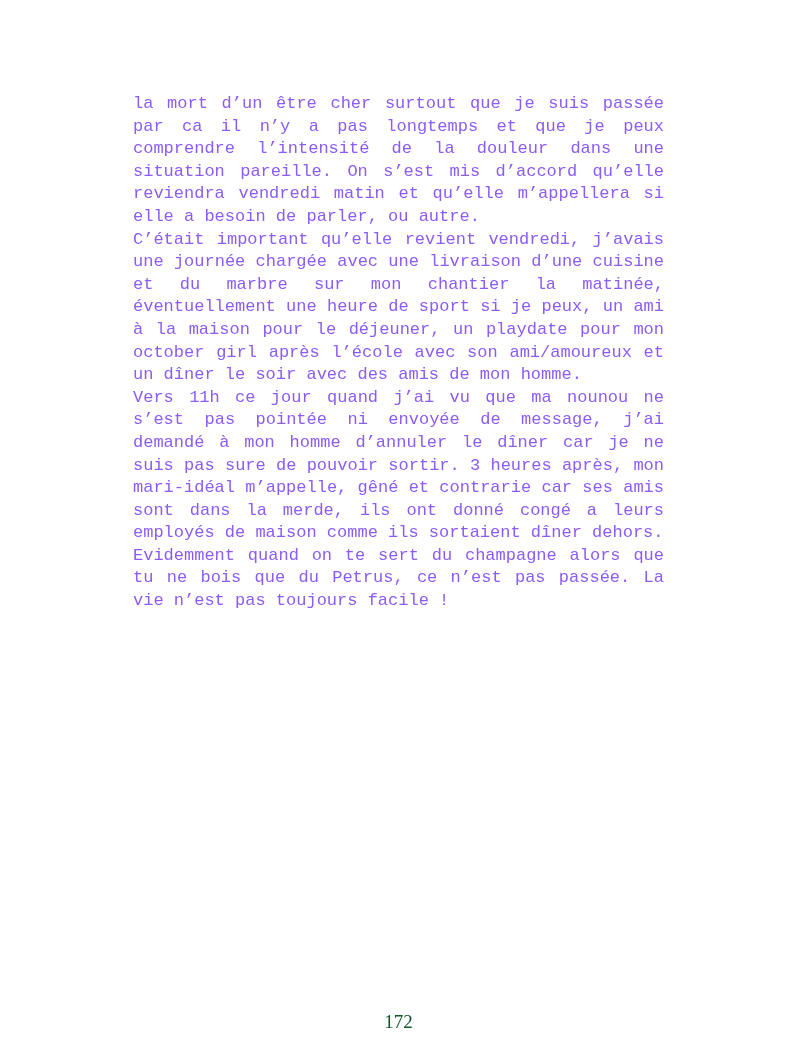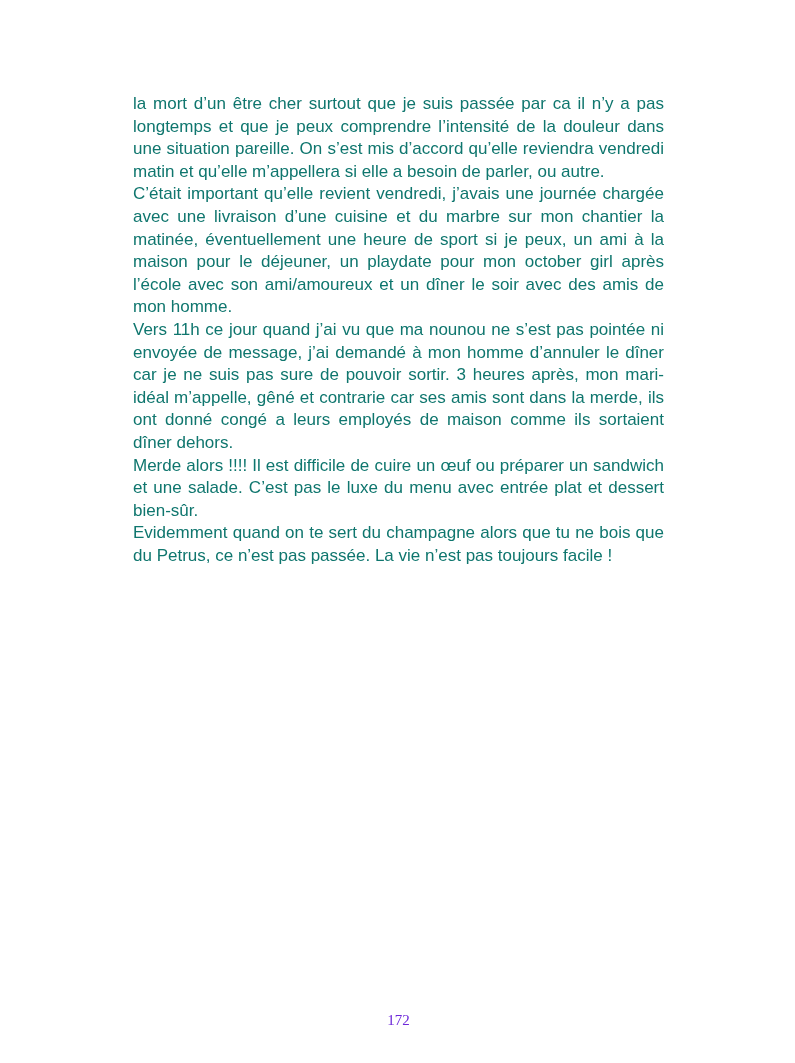--- a/index.html
+++ b/index.html
@@ -19,56 +19,55 @@
     top: 0;
     width: 795px;
     height: 1063px;
     background: #ffffff;
   }
   .text-block {
     position: absolute;
     left: 133px;
     top: 93px;
     width: 531px;
-    font-family: Liberation Sans, sans-serif;
+    font-family: Liberation Mono, monospace;
     font-size: 17px;
     line-height: 22.6px;
-    color: #0f766e;
+    color: #8b5cf6;
     text-align: justify;
     hyphens: none;
   }
   .text-block p {
     margin: 0;
     padding: 0;
     text-align: justify;
     text-justify: inter-word;
   }
   .page-footer {
     position: absolute;
     left: 133px;
     top: 1011px;
     width: 531px;
     text-align: center;
   }
   .page-number {
     font-family: "Liberation Serif", "DejaVu Serif", serif;
-    font-size: 15px;
-    color: #6d28d9;
+    font-size: 19px;
+    color: #14532d;
   }
 </style>
 </head>
 <body>
 
 <div class="page">
 
   <div class="text-block">
     <p>la mort d’un être cher surtout que je suis passée par ca il n’y a pas longtemps et que je peux comprendre l’intensité de la douleur dans une situation pareille. On s’est mis d’accord qu’elle reviendra vendredi matin et qu’elle m’appellera si elle a besoin de parler, ou autre.</p>
     <p>C’était important qu’elle revient vendredi, j’avais une journée chargée avec une livraison d’une cuisine et du marbre sur mon chantier la matinée, éventuellement une heure de sport si je peux, un ami à la maison pour le déjeuner, un playdate pour mon october girl après l’école avec son ami/amoureux et un dîner le soir avec des amis de mon homme.</p>
     <p>Vers 11h ce jour quand j’ai vu que ma nounou ne s’est pas pointée ni envoyée de message, j’ai demandé à mon homme d’annuler le dîner car je ne suis pas sure de pouvoir sortir. 3 heures après, mon mari-idéal m’appelle, gêné et contrarie car ses amis sont dans la merde, ils ont donné congé a leurs employés de maison comme ils sortaient dîner dehors.</p>
-    <p>Merde alors !!!! Il est difficile de cuire un œuf ou préparer un sandwich et une salade. C’est pas le luxe du menu avec entrée plat et dessert bien-sûr.</p>
     <p>Evidemment quand on te sert du champagne alors que tu ne bois que du Petrus, ce n’est pas passée. La vie n’est pas toujours facile !</p>
   </div>
 
   <div class="page-footer">
     <span class="page-number">172</span>
   </div>
 
 </div>
 
 </body></html>

